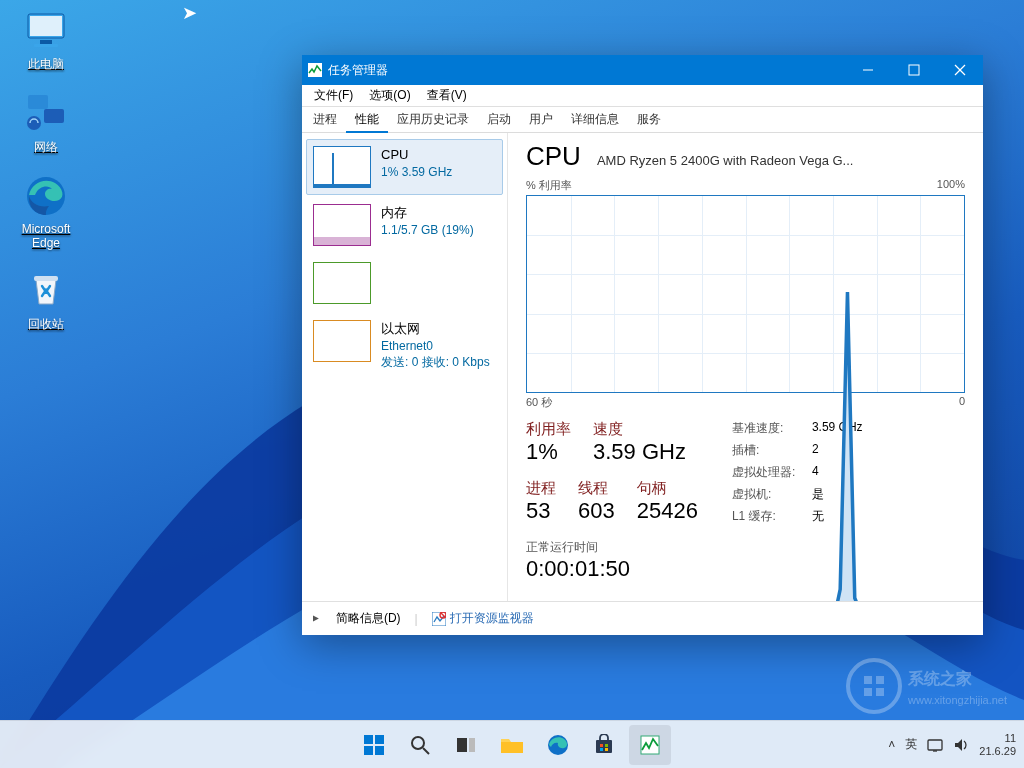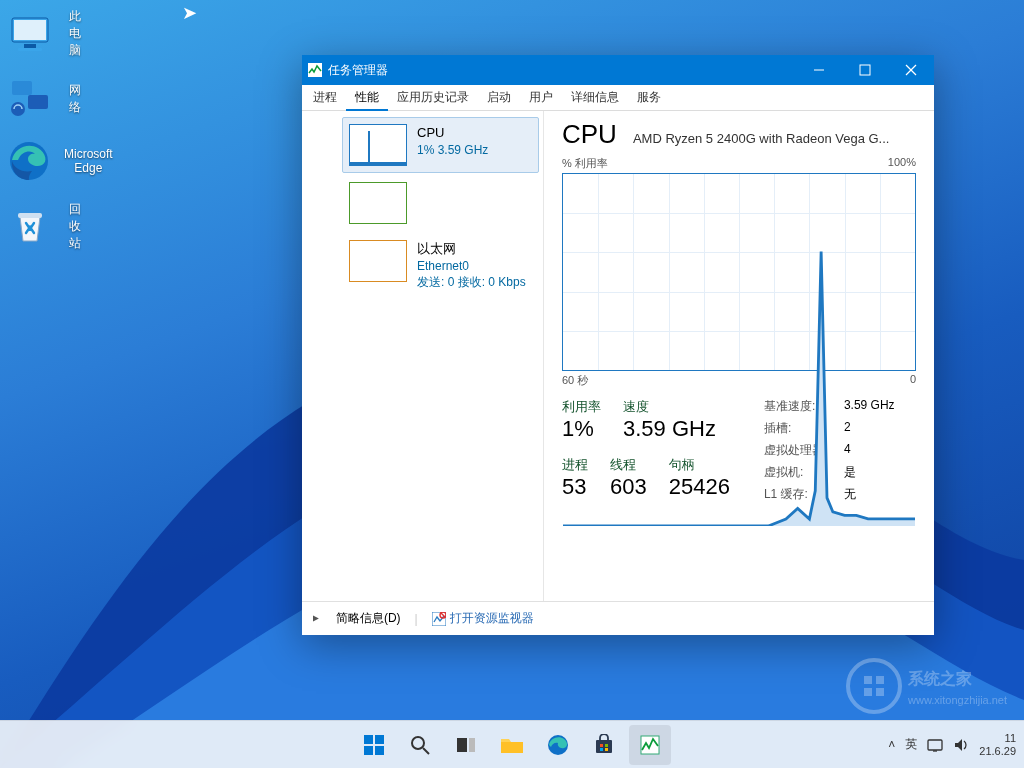--- a/index.html
+++ b/index.html
@@ -2,37 +2,37 @@
 <html><head>
 <meta charset="utf-8">
 <style>
 * { margin:0; padding:0; box-sizing:border-box; font-family:"Segoe UI","Microsoft YaHei",sans-serif; }
 body { width:1024px; height:768px; overflow:hidden; position:relative; background:linear-gradient(160deg,#3ba7e8 0%,#2b7dd6 35%,#185cbf 60%,#0d3c9a 100%); }
 .wallpaper-art { position:absolute; inset:0; pointer-events:none; }
 .wallpaper-art svg { width:100%; height:100%; }
 .cursor { position:absolute; left:182px; top:2px; font-size:18px; color:#fff; z-index:50; pointer-events:none; }
 
 .desktop { position:absolute; top:8px; left:8px; display:flex; flex-direction:column; gap:18px; }
-.dicon { width:76px; display:flex; flex-direction:row; align-items:center; gap:14px; cursor:pointer; }
+.dicon { width:76px; display:flex; flex-direction:column; align-items:center; gap:4px; cursor:pointer;text-decoration:underline; }
 .dicon .glyph { width:44px; height:44px; display:flex; align-items:center; justify-content:center; }
 .dicon .lbl { color:#fff; font-size:12px; text-align:center; text-shadow:0 1px 2px rgba(0,0,0,.6); }
 
-.win { position:absolute; left:302px; top:55px; width:632px; height:580px; background:#fff; box-shadow:0 10px 40px rgba(0,0,0,.35); display:flex; flex-direction:column; }
+.win { position:absolute; left:302px; top:55px; width:681px; height:580px; background:#fff; box-shadow:0 10px 40px rgba(0,0,0,.35); display:flex; flex-direction:column; }
 .titlebar { height:30px; background:#0078d4; display:flex; align-items:center; color:#fff; }
 .titlebar .ticon { width:26px; display:flex; justify-content:center; font-size:11px; }
 .titlebar .ttext { font-size:12px; flex:1; }
 .winbtns { display:flex; height:100%; }
 .winbtn { width:46px; display:flex; align-items:center; justify-content:center; color:#fff; font-size:12px; }
 .menubar { height:22px; display:flex; align-items:center; gap:4px; padding:0 6px; font-size:12px; border-bottom:1px solid #dfdfdf; }
 .menubar span { padding:2px 6px; }
 .tabs { height:26px; display:flex; align-items:flex-end; padding:0 2px; border-bottom:1px solid #dcdcdc; font-size:12px; }
 .tab { padding:5px 9px 4px; color:#333; }
 .tab.active { color:#000; position:relative; }
 .tab.active::after { content:""; position:absolute; left:0; right:0; bottom:-1px; height:2px; background:#0078d4; }
-.body { flex:1; display:flex; overflow:hidden;padding-left:36px; }
+.body { flex:1; display:flex; overflow:hidden; }
 
 .sidebar { width:206px; border-right:1px solid #e6e6e6; padding:6px 4px; display:flex; flex-direction:column; gap:2px; }
 .sitem { display:flex; gap:10px; padding:6px 6px; border:1px solid transparent; border-radius:2px; }
 .sitem.selected { background:#e5eef8; border:1px solid #a8cbe9; }
 .thumb { width:58px; height:42px; border:1px solid #888; position:relative; background:#fff; }
 .thumb.cpu .spike { position:absolute; left:18px; bottom:0; width:2px; height:34px; background:#1f78c1; }
 .thumb.cpu .base { position:absolute; left:0; bottom:0; width:100%; height:3px; background:#1f78c1; }
 .thumb.cpu { border-color:#1f78c1; }
 .thumb.mem { border-color:#9b2d90; }
 .thumb.mem .fill { position:absolute; left:0; bottom:0; width:100%; height:19%; background:#d9b3d6; }
@@ -47,21 +47,21 @@
 .dhead .big { font-size:26px; font-weight:400; }
 .dhead .sub { font-size:13px; color:#333; flex:1; white-space:nowrap; overflow:hidden; text-overflow:ellipsis; }
 .graphlabels { display:flex; justify-content:space-between; font-size:11px; color:#555; margin-top:6px; }
 .graph { height:198px; border:1px solid #1f78c1; margin-top:2px; position:relative; background:#fff; }
 .grid { position:absolute; inset:0; }
 .gridline { position:absolute; background:#e4eef8; }
 .graph svg { position:absolute; inset:0; }
 .xaxis { display:flex; justify-content:space-between; font-size:11px; color:#555; margin-top:2px;gap:44px; }
 .stats { margin-top:10px; display:flex; gap:34px; }
 .statcol { display:flex; flex-direction:column; gap:6px; }
-.statblock .slabel { font-size:13px; color:#14532d; }
+.statblock .slabel { font-size:15px; color:#7f1d1d; }
 .statblock .sval { font-size:22px; }
 .minicol { display:flex; flex-direction:column; gap:5px; font-size:12px; }
 .minirow { display:flex; gap:10px; }
 .minirow .ml { color:#555; width:70px; }
 .uptime { margin-top:14px; }
 .uptime .slabel { font-size:12px; color:#555; }
 .uptime .sval { font-size:22px; }
 .footer { border-top:1px solid #e0e0e0; height:34px; display:flex; align-items:center; padding:0 10px; gap:14px; font-size:12px; }
 .footer .link { color:#2a6bb4; display:flex; align-items:center; gap:4px; }
 .arrow { display:inline-block; transform:rotate(90deg); font-size:10px; color:#555; }
@@ -153,39 +153,53 @@
           </svg>
         </div>
       <div class="winbtn close">
           <svg width="12" height="12">
             <line x1="1" y1="1" x2="11" y2="11" stroke="#fff" stroke-width="1.2"></line>
             <line x1="11" y1="1" x2="1" y2="11" stroke="#fff" stroke-width="1.2"></line>
           </svg>
         </div>
     </div>
   </div>
+  <div class="menubar">
+    <span>文件(F)</span>
+    <span>选项(O)</span>
+    <span>查看(V)</span>
+  </div>
   <div class="tabs">
     <div class="tab">进程</div>
     <div class="tab active">性能</div>
     <div class="tab">应用历史记录</div>
     <div class="tab">启动</div>
     <div class="tab">用户</div>
     <div class="tab">详细信息</div>
     <div class="tab">服务</div>
   </div>
   <div class="body">
     <div class="sidebar">
       <div class="sitem selected">
         <div class="thumb cpu">
             <div class="spike"></div>
             <div class="base"></div>
           </div>
         <div class="sinfo">
             <div class="sname">CPU</div>
             <div class="ssub">1% 3.59 GHz</div>
+          </div>
+      </div>
+      <div class="sitem">
+        <div class="thumb mem">
+            <div class="fill"></div>
+          </div>
+        <div class="sinfo">
+            <div class="sname">内存</div>
+            <div class="ssub">1.1/5.7 GB (19%)</div>
           </div>
       </div>
       <div class="sitem">
         <div class="thumb disk"></div>
       </div>
       <div class="sitem">
         <div class="thumb net"></div>
         <div class="sinfo">
             <div class="sname">以太网</div>
             <div class="ssub">Ethernet0</div>
@@ -270,20 +284,24 @@
           <div class="minirow">
               <span class="ml">虚拟机:</span>
               <span>是</span>
             </div>
           <div class="minirow">
               <span class="ml">L1 缓存:</span>
               <span>无</span>
             </div>
         </div>
       </div>
+      <div class="uptime">
+        <div class="slabel">正常运行时间</div>
+        <div class="sval">0:00:01:50</div>
+      </div>
     </div>
   </div>
   <div class="footer">
     <span class="arrow">▲</span>
     <span>简略信息(D)</span>
     <span style="color:#ccc">|</span>
     <span class="link">
       <svg width="14" height="14">
           <rect width="14" height="14" fill="#fff" stroke="#2a7bc2"></rect>
           <polyline points="2,10 5,5 8,9 12,4" stroke="#2a7bc2" fill="none" stroke-width="1.3"></polyline>

